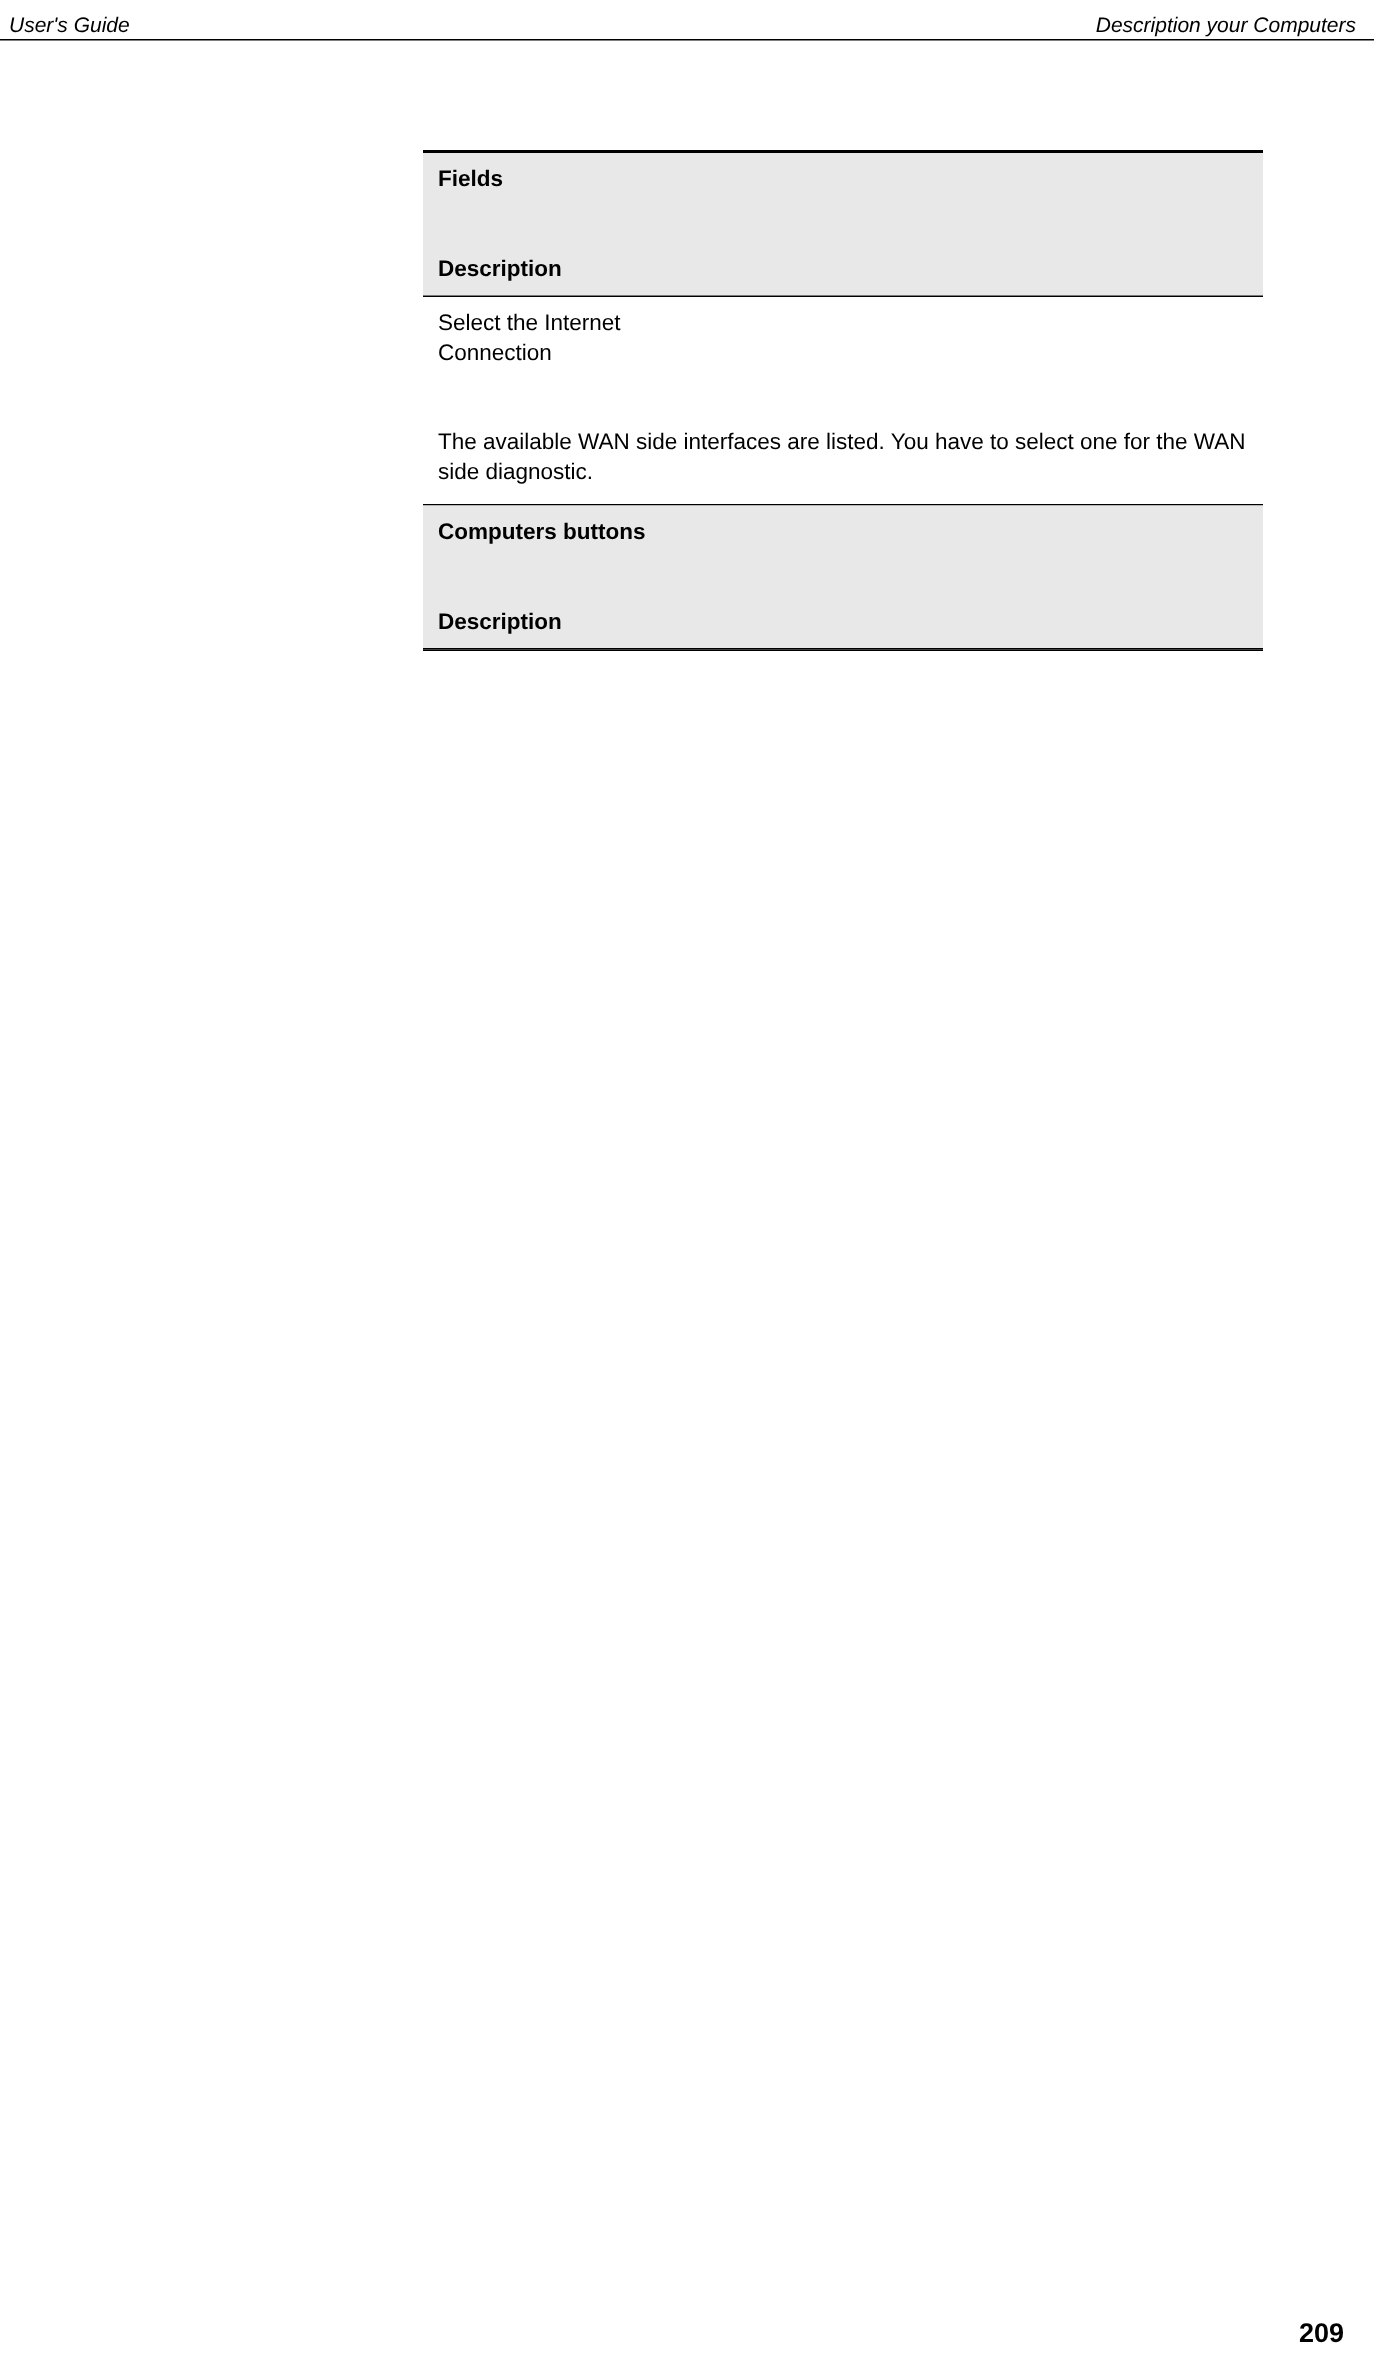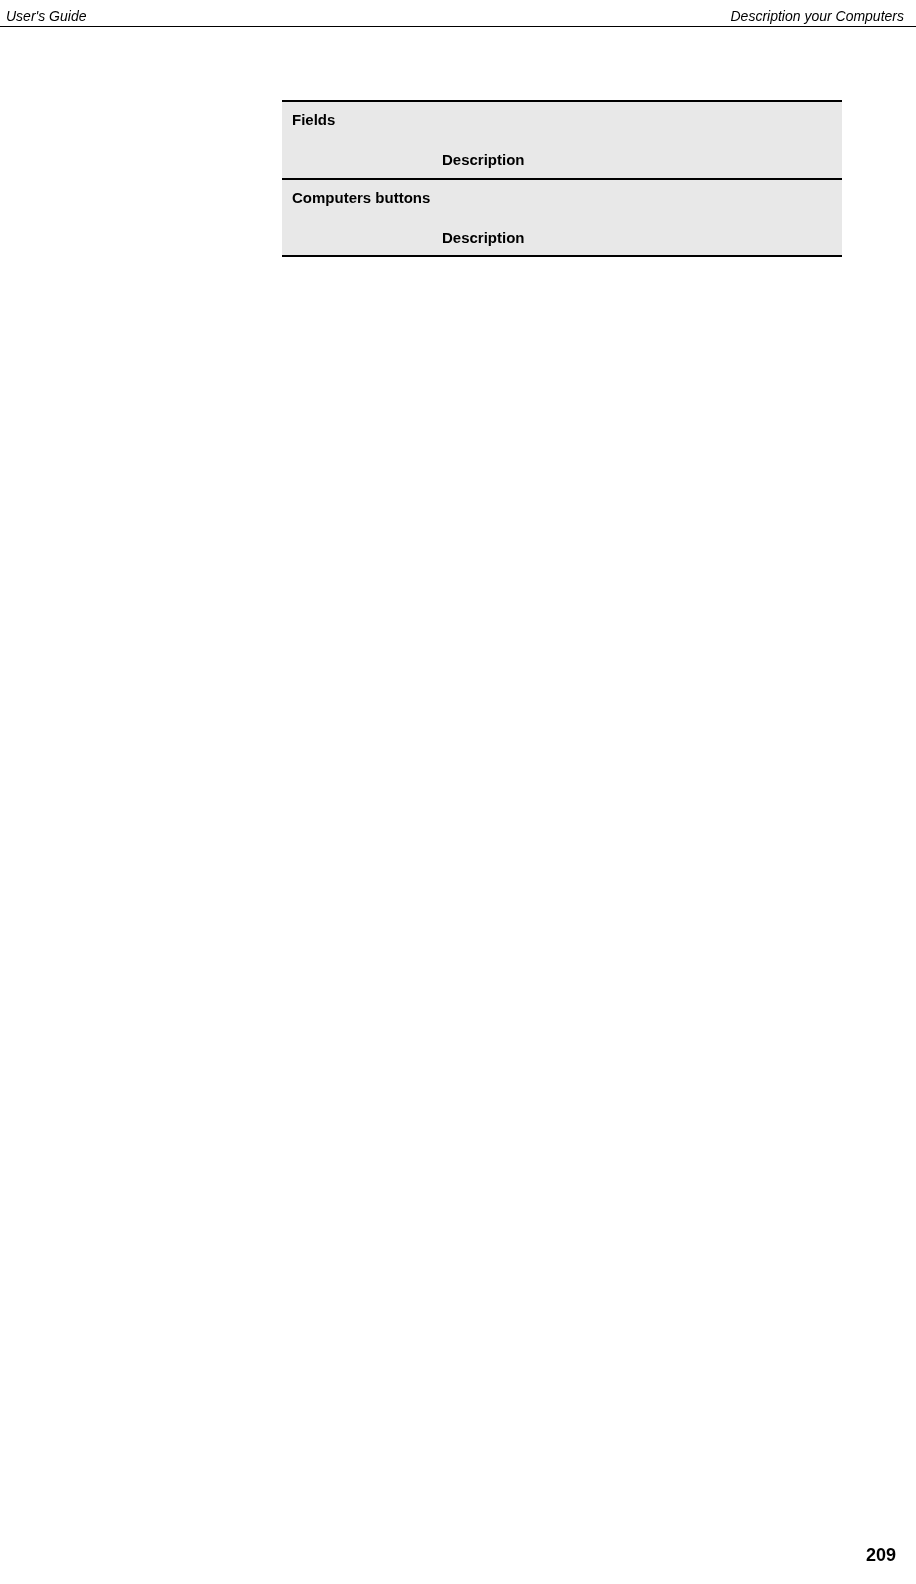--- a/index.html
+++ b/index.html
@@ -45,20 +45,21 @@
       margin: 0;
     }
     .hr-thin {
       border: none;
       border-top: 1px solid #000000;
       margin: 0;
     }
     .row {
       display: flex;
       width: 100%;
+      flex-direction: column;
     }
     .row-header {
       background-color: #e8e8e8;
       font-weight: bold;
       padding: 8px 10px;
     }
     .row-body {
       padding: 8px 10px 12px 10px;
     }
     .col-left {
@@ -90,20 +91,24 @@
 </div>
 
 <div class="content">
   <div class="table-section">
     <hr class="hr-thick">
     <div class="row row-header">
       <div class="col-left">Fields</div>
       <div class="col-right">Description</div>
     </div>
     <hr class="hr-thin">
+    <div class="row row-body">
+      <div class="col-left">Select the Internet Connection</div>
+      <div class="col-right">The available WAN side interfaces are listed. You have to select one for the WAN side diagnostic.</div>
+    </div>
     <hr class="hr-thin">
     <div class="row row-header">
       <div class="col-left">Computers buttons</div>
       <div class="col-right">Description</div>
     </div>
     <hr class="hr-thin">
     <hr class="hr-thin">
   </div>
 </div>
 

